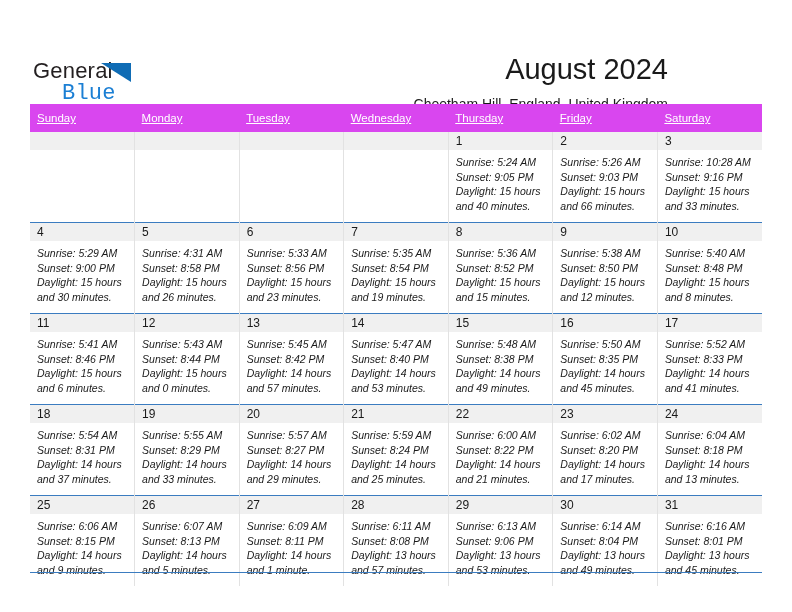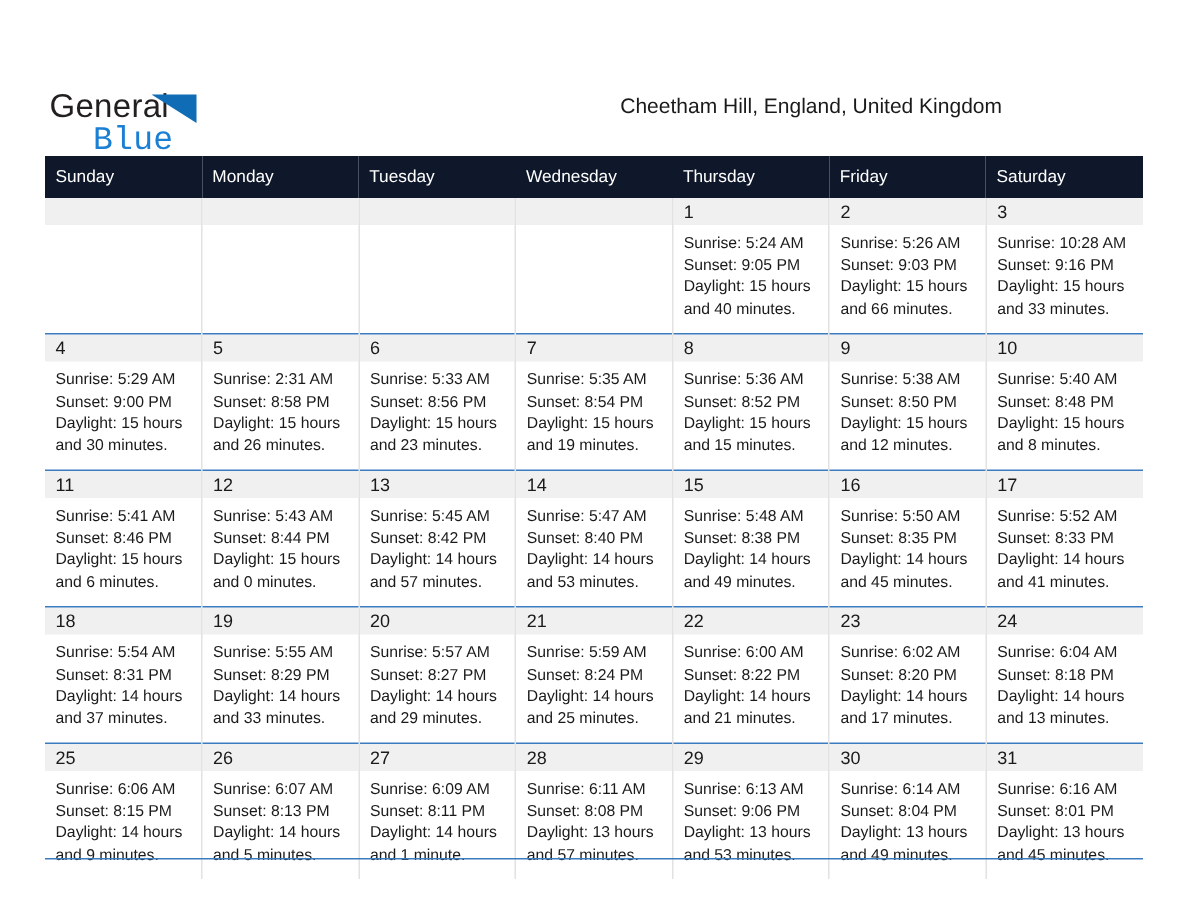--- a/index.html
+++ b/index.html
@@ -93,28 +93,29 @@
   .calendar {
     position: absolute;
     left: 30px;
     top: 104px;
     width: 732px;
     border-collapse: collapse;
     table-layout: fixed;
   }
 
   .calendar th {
-    background: #0f172a;
+    background: #d946ef;
     color: #ffffff;
     font-weight: normal;
     font-size: 11.5px;
     text-align: left;
     padding: 5px 0 5px 7px;
     height: 18px;
     border: none;
+    text-decoration: underline;
   }
 
   .calendar td {
     vertical-align: top;
     padding: 0;
     border-left: 1px solid #e2e2e2;
     border-top: 1px solid #3b7cc0;
     height: 90px;
     background: #ffffff;
   }
@@ -135,20 +136,21 @@
   }
   .daynum-band.empty {
     color: transparent;
   }
 
   .cell-body {
     padding: 5px 6px 0 7px;
     font-size: 10.5px;
     line-height: 14.5px;
     color: #1a1a1a;
+    font-style: italic;
   }
   .cell-body div {
     white-space: nowrap;
   }
   .cell-body .daylight-line {
     white-space: normal;
   }
   td.blank .cell-body { visibility: hidden; }
 
   .bottom-rule {
@@ -167,20 +169,21 @@
 
   <div class="top-bar">
 
     <div class="logo">
       <span class="logo-general">General</span>
       <span class="logo-triangle"></span>
       <span class="logo-blue">Blue</span>
     </div>
 
     <div class="title-block">
+      <div class="cal-title">August 2024</div>
       <div class="cal-subtitle">Cheetham Hill, England, United Kingdom</div>
     </div>
 
   </div>
 
   <table class="calendar">
     <thead>
       <tr id="weekday-row">
           <th>Sunday</th>
           <th>Monday</th>
@@ -255,21 +258,21 @@
             <div class="daynum-band">4</div>
             <div class="cell-body">
               <div>Sunrise: 5:29 AM</div>
               <div>Sunset: 9:00 PM</div>
               <div class="daylight-line">Daylight: 15 hours and 30 minutes.</div>
             </div>
           </td>
           <td class="">
             <div class="daynum-band">5</div>
             <div class="cell-body">
-              <div>Sunrise: 2:31 AM</div>
+              <div>Sunrise: 4:31 AM</div>
               <div>Sunset: 8:58 PM</div>
               <div class="daylight-line">Daylight: 15 hours and 26 minutes.</div>
             </div>
           </td>
           <td class="">
             <div class="daynum-band">6</div>
             <div class="cell-body">
               <div>Sunrise: 5:33 AM</div>
               <div>Sunset: 8:56 PM</div>
               <div class="daylight-line">Daylight: 15 hours and 23 minutes.</div>

